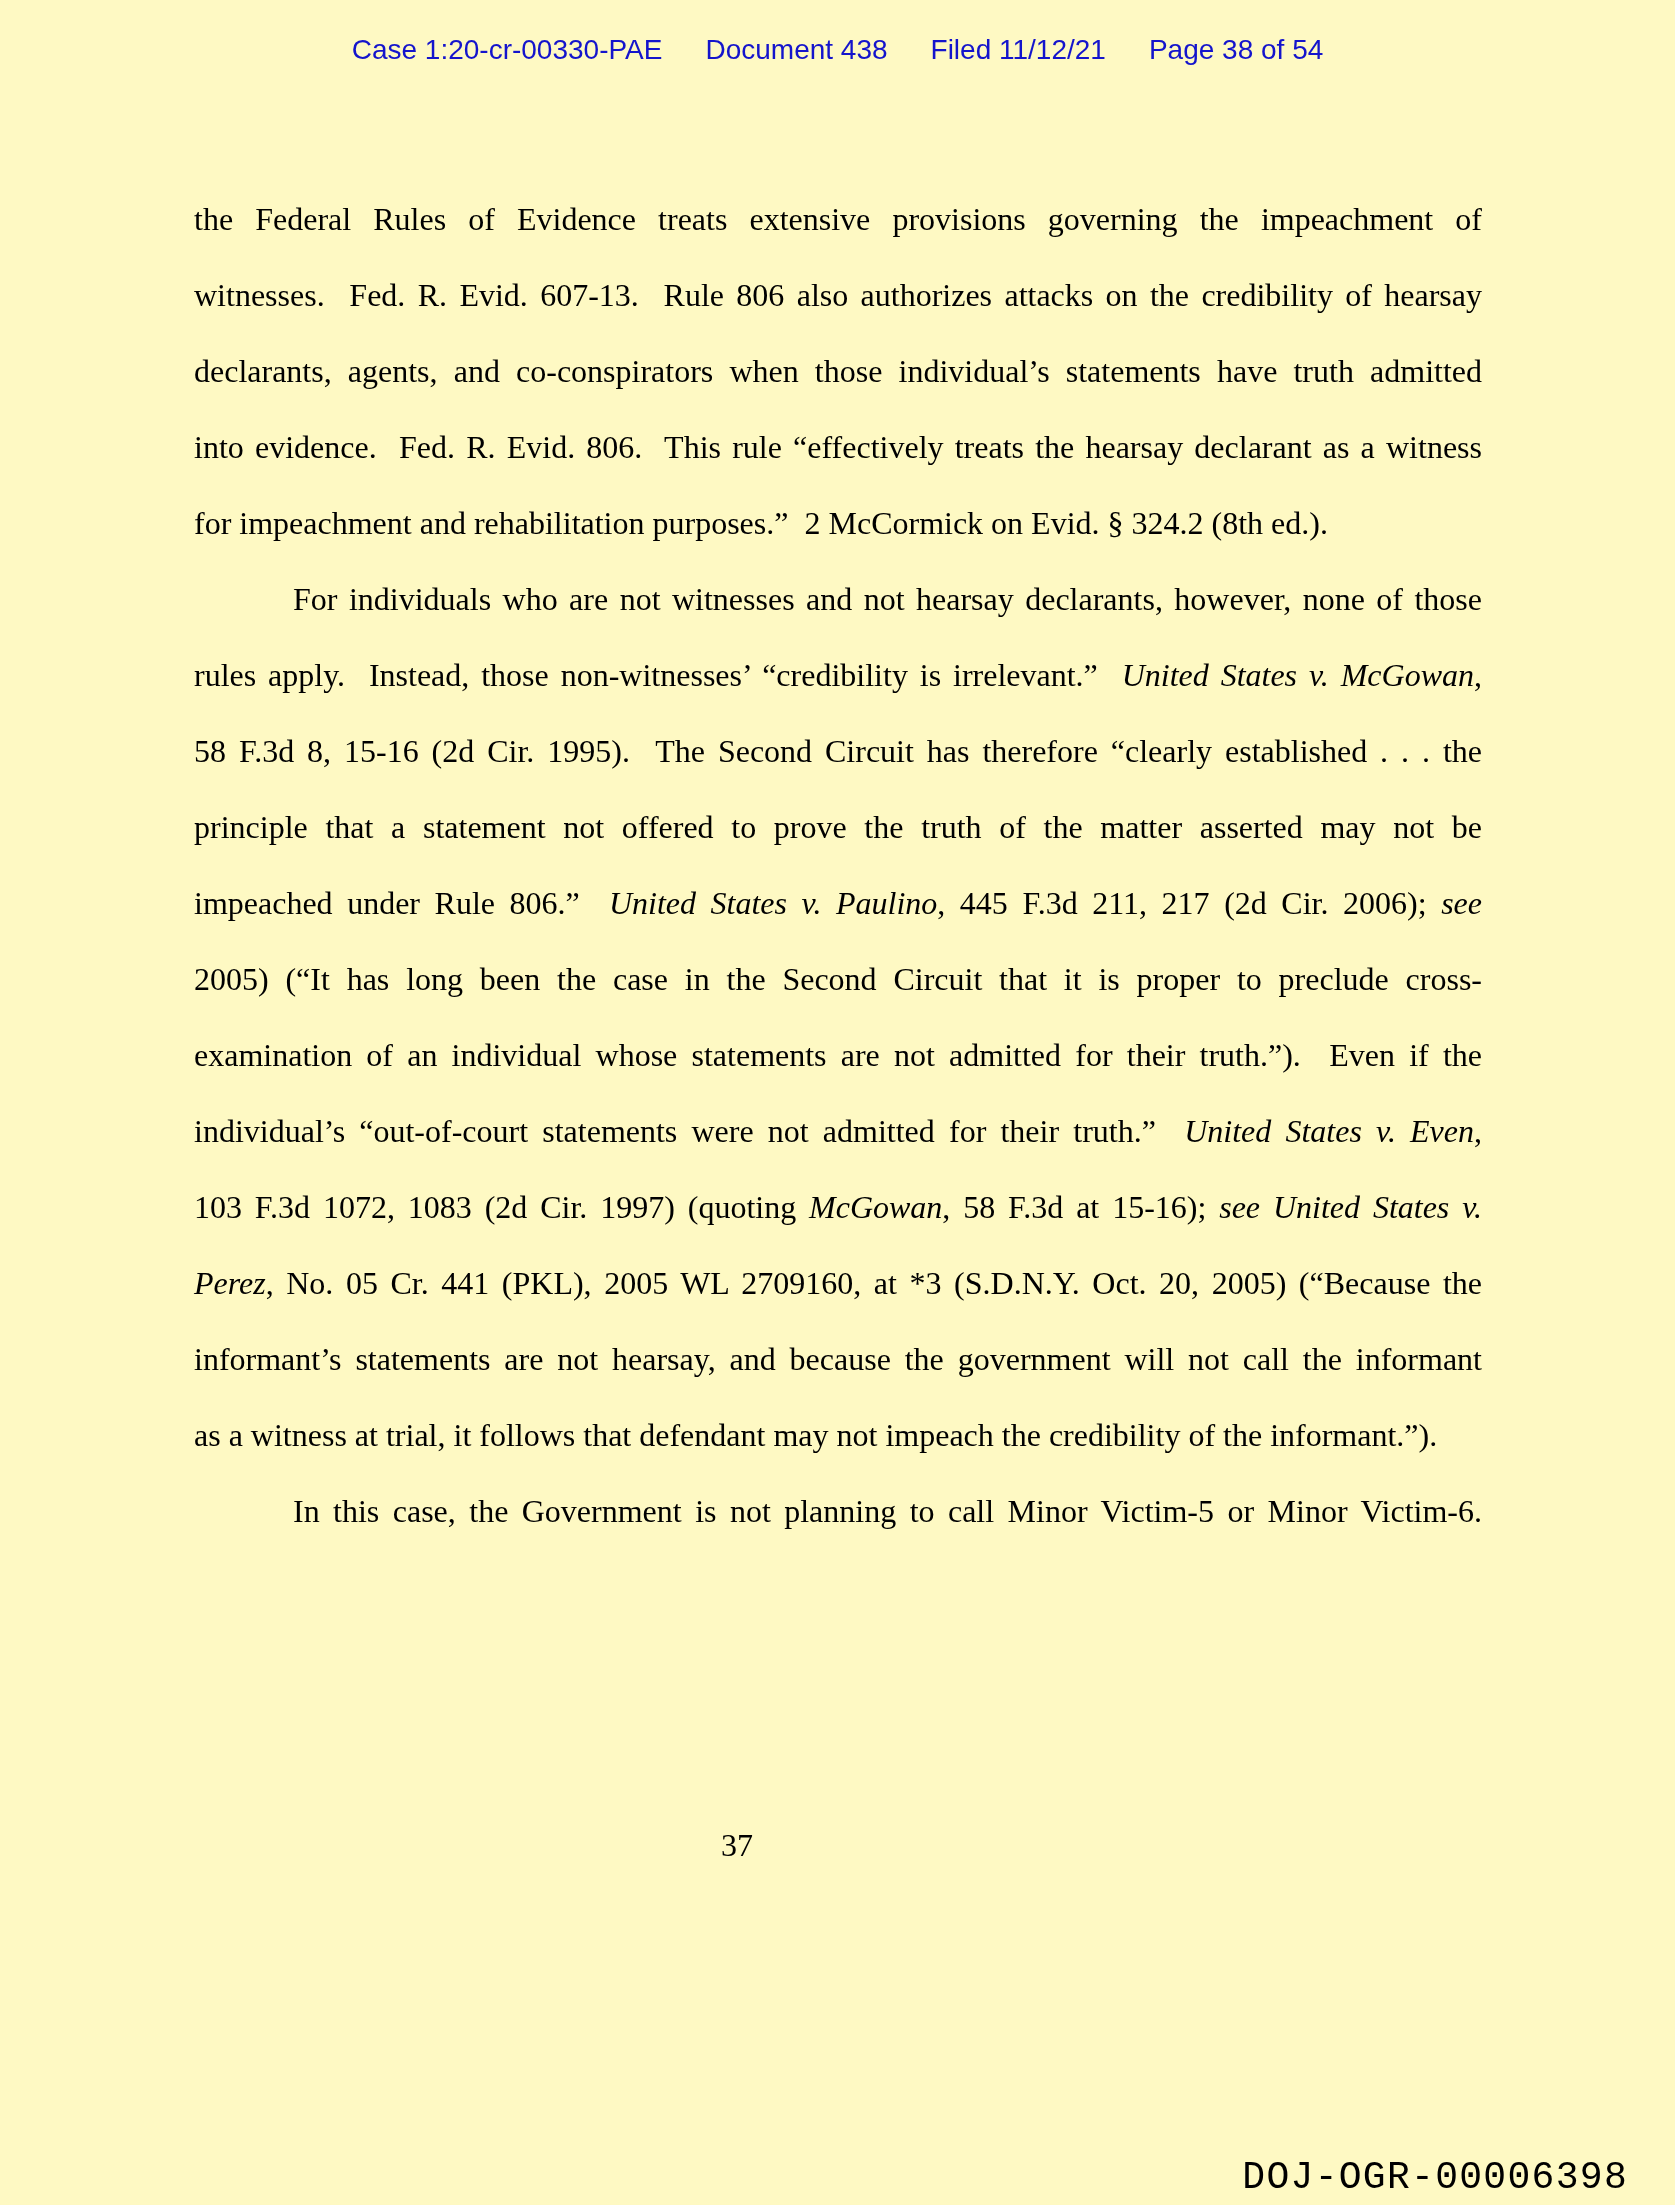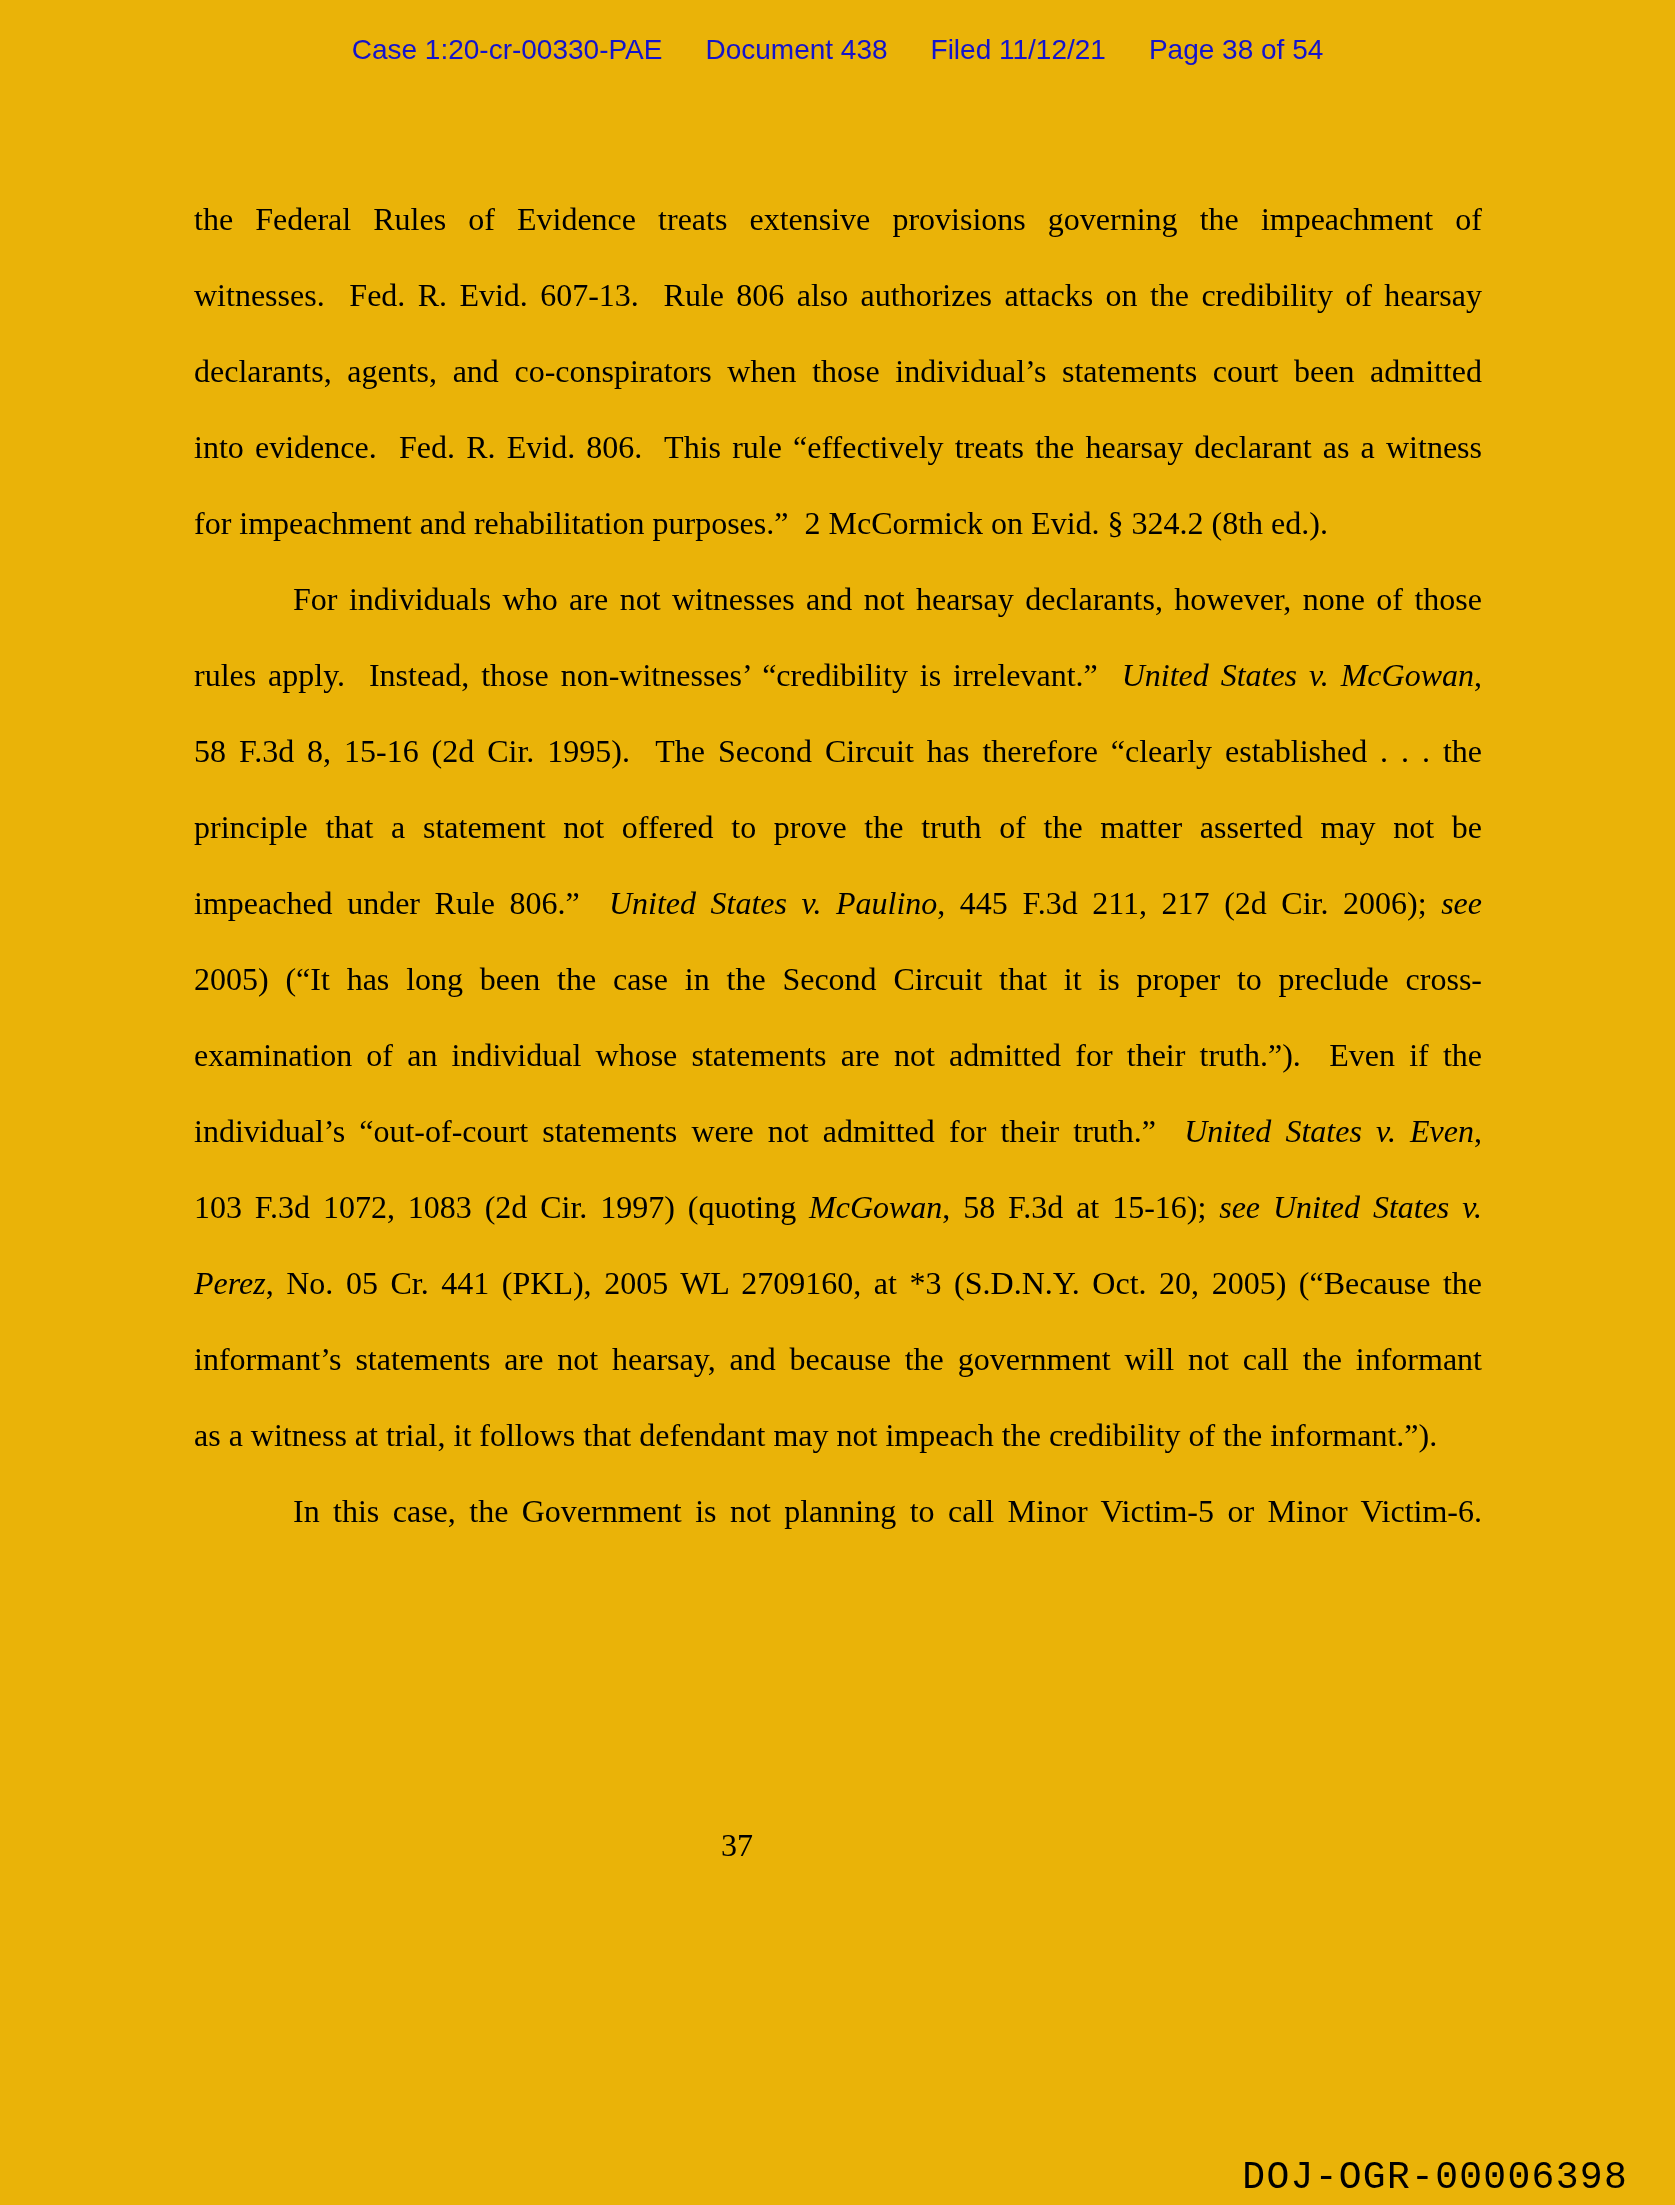--- a/index.html
+++ b/index.html
@@ -1,20 +1,20 @@
 <!DOCTYPE html>
 <html style="font-size:10.5px"><head>
 <meta charset="utf-8">
 <style>
   html, body { margin: 0; padding: 0; background: #ffffff; }
   #page {
     position: relative;
     width: 1675px;
     height: 2205px;
-    background: #eab308;
+    background: #fef9c3;
     overflow: hidden;
     font-family: "Liberation Serif", serif;
     color: #000000;
   }
   
   #ecf-header {
     position: absolute;
     top: 34px;
     left: 0;
     width: 1675px;
@@ -80,21 +80,21 @@
   <div id="ecf-header" style="color: rgb(20, 20, 204);">
     <span>Case 1:20-cr-00330-PAE</span>
     <span>Document 438</span>
     <span>Filed 11/12/21</span>
     <span>Page 38 of 54</span>
   </div>
 
   <div id="document-body">
       <div class="line"><span>the Federal Rules of Evidence treats extensive provisions governing the impeachment of</span></div>
       <div class="line"><span>witnesses.&nbsp; Fed. R. Evid. 607-13.&nbsp; Rule 806 also authorizes attacks on the credibility of hearsay</span></div>
-      <div class="line"><span>declarants, agents, and co-conspirators when those individual’s statements court been admitted</span></div>
+      <div class="line"><span>declarants, agents, and co-conspirators when those individual’s statements have truth admitted</span></div>
       <div class="line"><span>into evidence.&nbsp; Fed. R. Evid. 806.&nbsp; This rule “effectively treats the hearsay declarant as a witness</span></div>
       <div class="line last"><span>for impeachment and rehabilitation purposes.”&nbsp; 2 McCormick on Evid. § 324.2 (8th ed.).</span></div>
       <div class="line indent"><span>For individuals who are not witnesses and not hearsay declarants, however, none of those</span></div>
       <div class="line"><span>rules apply.&nbsp; Instead, those non-witnesses’ “credibility is irrelevant.”&nbsp; </span><span class="it">United States v. McGowan</span><span>,</span></div>
       <div class="line"><span>58 F.3d 8, 15-16 (2d Cir. 1995).&nbsp; The Second Circuit has therefore “clearly established . . . the</span></div>
       <div class="line"><span>principle that a statement not offered to prove the truth of the matter asserted may not be</span></div>
       <div class="line"><span>impeached under Rule 806.”&nbsp; </span><span class="it">United States v. Paulino</span><span>, 445 F.3d 211, 217 (2d Cir. 2006); </span><span class="it">see</span></div>
       <div class="line"><span>2005) (“It has long been the case in the Second Circuit that it is proper to preclude cross-</span></div>
       <div class="line"><span>examination of an individual whose statements are not admitted for their truth.”).&nbsp; Even if the</span></div>
       <div class="line"><span>individual’s “out-of-court statements were not admitted for their truth.”&nbsp; </span><span class="it">United States v. Even</span><span>,</span></div>

